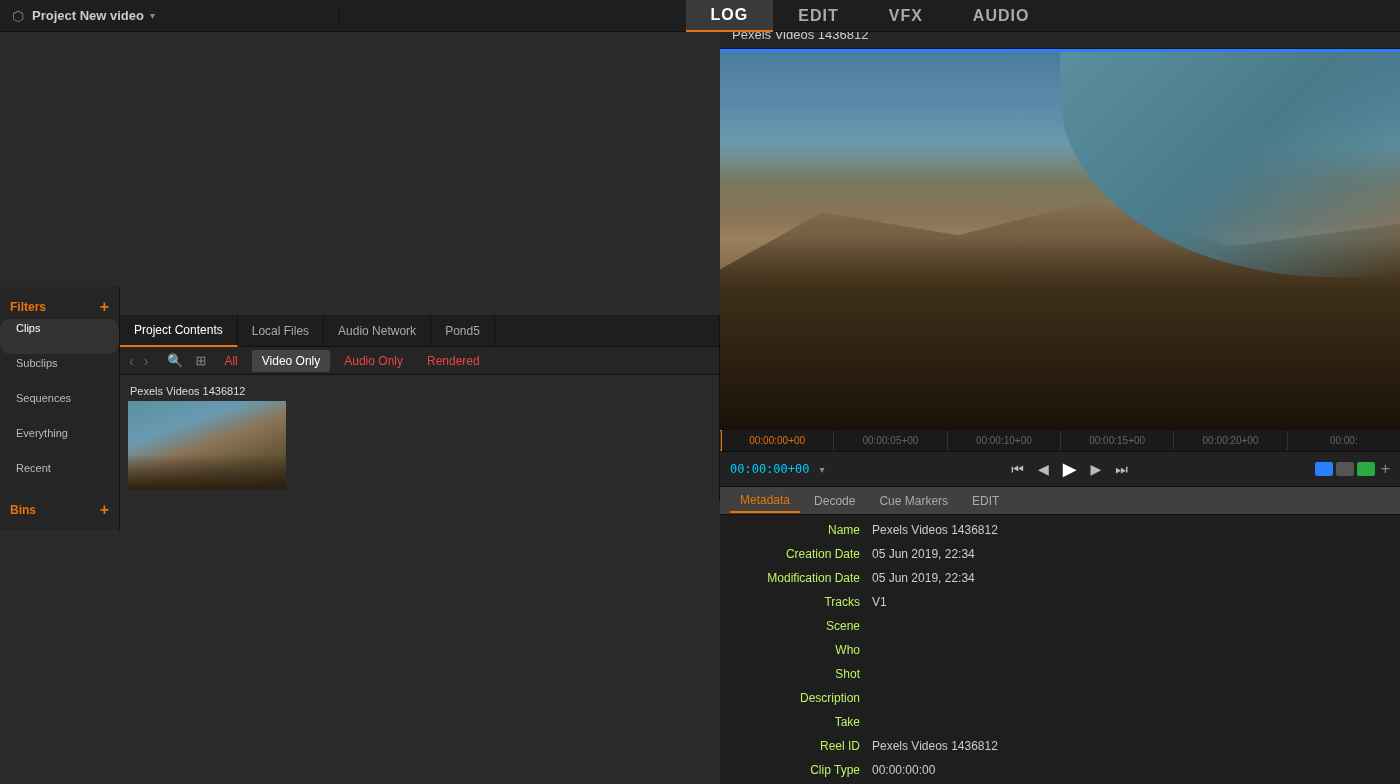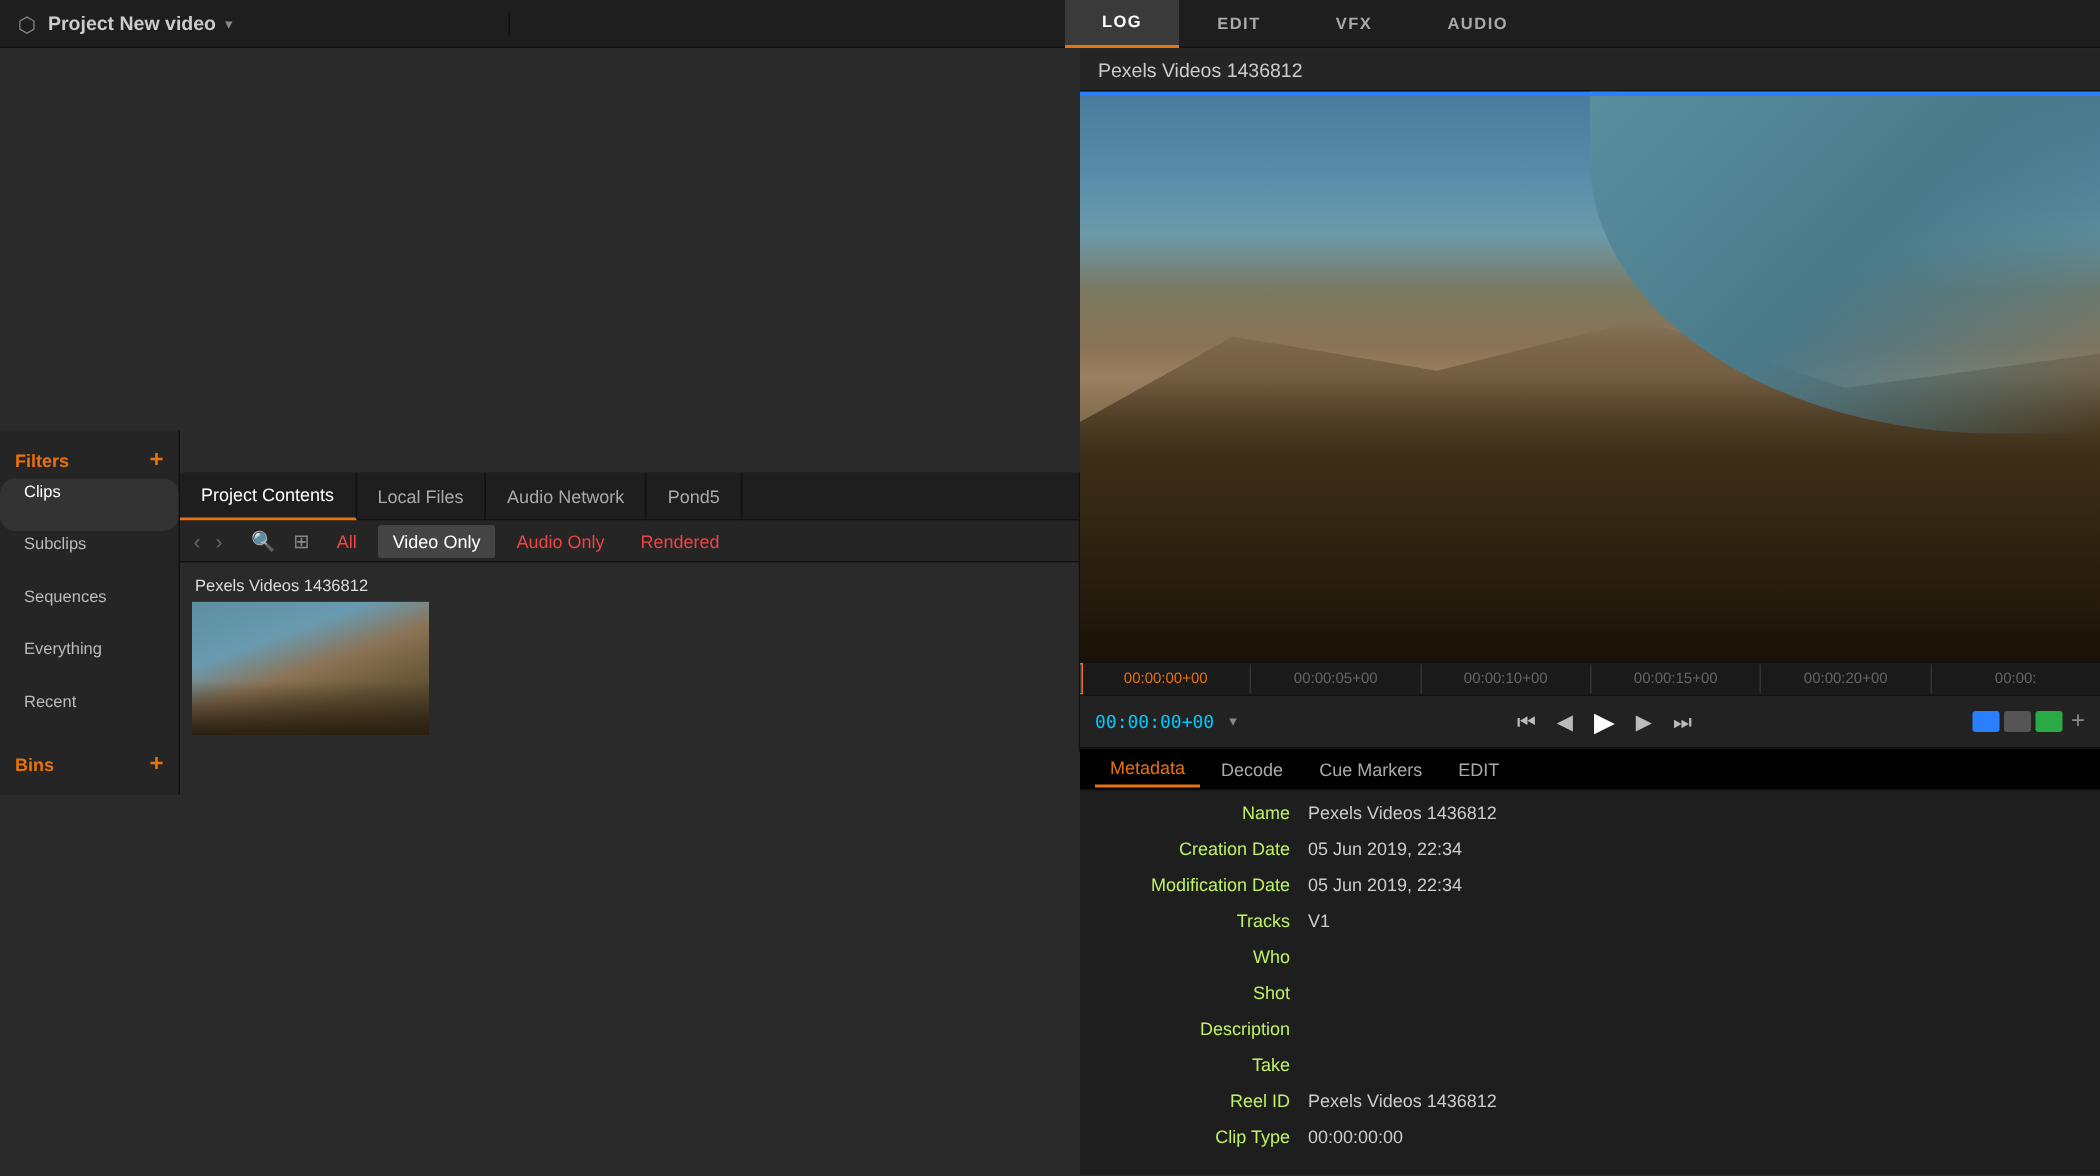--- a/index.html
+++ b/index.html
@@ -49,21 +49,21 @@
       display: flex;
       align-items: center;
       flex: 1;
       justify-content: center;
       gap: 0;
     }
     .nav-btn {
       background: none;
       border: none;
       color: #aaa;
-      font-size: 11px;
+      font-size: 16px;
       font-weight: bold;
       padding: 0 25px;
       height: 32px;
       cursor: pointer;
       letter-spacing: 1px;
     }
     .nav-btn.active {
       background: #3a3a3a;
       color: #fff;
       border-bottom: 2px solid #e8720c;
@@ -391,21 +391,21 @@
 
     
     .metadata-panel {
       flex: 1;
       display: flex;
       flex-direction: column;
       overflow: hidden;
     }
     .metadata-tabs {
       display: flex;
-      background: #000000;
+      background: #404040;
       border-bottom: 1px solid #111;
       height: 28px;
       align-items: center;
       padding: 0 10px;
       gap: 4px;
     }
     .meta-tab {
       padding: 3px 10px;
       color: #aaa;
       font-size: 12px;
@@ -607,20 +607,24 @@
       </div>
           <div class="meta-row">
         <span class="meta-label">Modification Date</span>
         <span class="meta-value">05 Jun 2019, 22:34</span>
       </div>
           <div class="meta-row">
         <span class="meta-label">Tracks</span>
         <span class="meta-value">V1</span>
       </div>
           <div class="meta-row">
+        <span class="meta-label">Scene</span>
+        <span class="meta-value"></span>
+      </div>
+          <div class="meta-row">
         <span class="meta-label">Who</span>
         <span class="meta-value"></span>
       </div>
           <div class="meta-row">
         <span class="meta-label">Shot</span>
         <span class="meta-value"></span>
       </div>
           <div class="meta-row">
         <span class="meta-label">Description</span>
         <span class="meta-value"></span>

